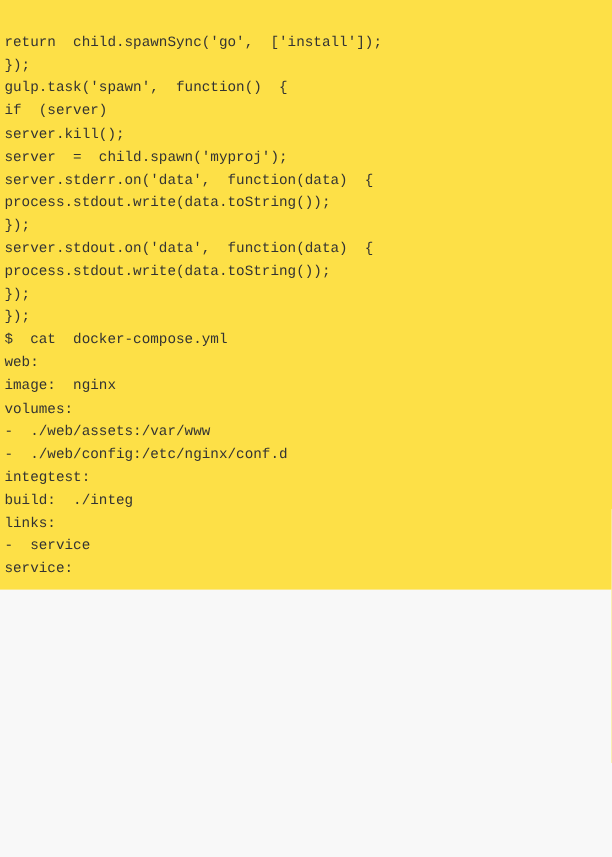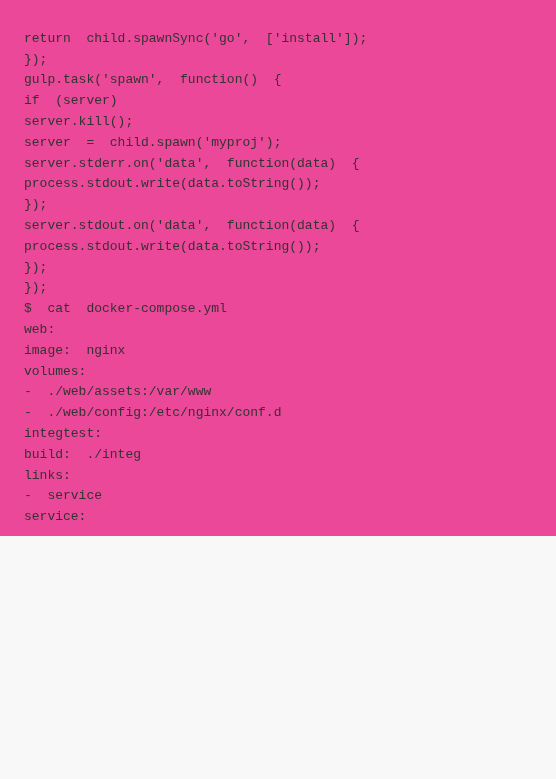--- a/index.html
+++ b/index.html
@@ -12,22 +12,22 @@
       background-color: #f8f8f8;
       font-family: 'Courier New', Courier, monospace;
       font-size: 13px;
       color: #333;
       width: 556px;
       min-height: 779px;
       overflow-x: hidden;
     }
 
     .code-container {
-      background-color: #ec4899;
-      padding: 8px 24px;
+      background-color: #fde047;
+      padding: 8px 4px;
       line-height: 1.6;
       white-space: pre;
     }
 
     .code-line {
       display: block;
       color: #333333;
       font-size: 13px;
       font-family: 'Courier New', Courier, monospace;
     }

